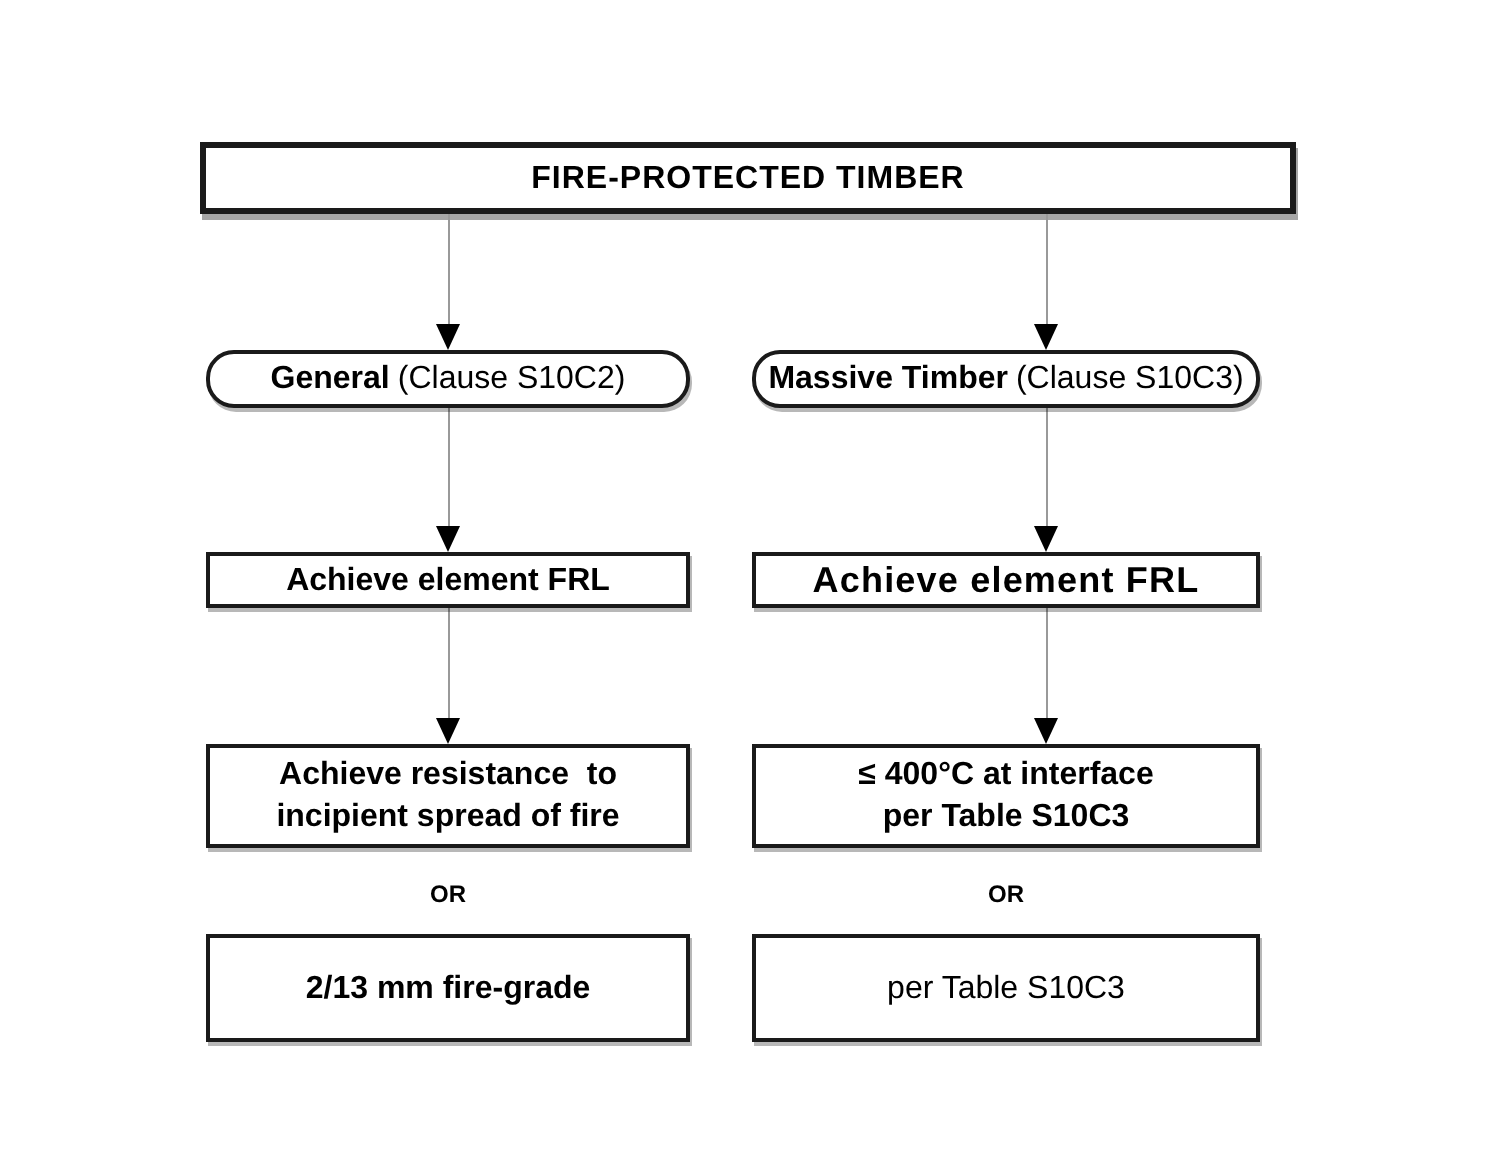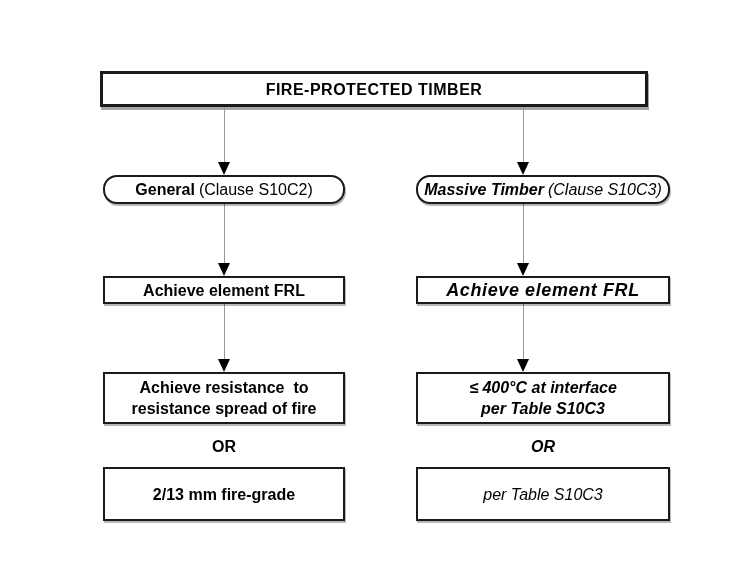--- a/index.html
+++ b/index.html
@@ -31,31 +31,31 @@
   }
   .title-box {
     left: 100px; top: 71px; width: 548px; height: 36px;
     border-width: 3px;
     box-shadow: 1px 3px 0 rgba(0,0,0,0.35);
     font-weight: bold;
     font-size: 16px;
     letter-spacing: 0.5px;
   }
   .col-l { left: 103px; width: 242px; }
-  .col-r { left: 416px; width: 254px; font-style: italic; }
+  .col-r { left: 376px; width: 254px; }
   .row2 { top: 175px; height: 29px; font-size: 16px; border-radius: 14px; }
   .row3 { top: 276px; height: 28px; font-weight: bold; font-size: 16px; }
   .row3.big { font-size: 18px; letter-spacing: 0.6px; }
   .row4 { top: 372px; height: 52px; font-weight: bold; font-size: 16px; }
   .row5 { top: 467px; height: 54px; font-size: 16px; }
   .or-label {
     position: absolute;
     top: 438px; height: 18px;
     display: flex; align-items: center; justify-content: center;
-    font-weight: bold; font-size: 16px;
+    font-weight: bold; font-size: 12px;
   }
   .line { white-space: nowrap; }
   .prewrap { white-space: pre-wrap; }
   .b { font-weight: bold; margin-right: 4px; }
   .r { font-weight: normal; }
   .bold { font-weight: bold; }
   .normal { font-weight: normal; }
   .connector-line {
     position: absolute;
     width: 1px;
@@ -107,21 +107,21 @@
   <div class="box col-l row2">
     <div class="line"><span class="b">General</span><span class="r">(Clause S10C2)</span></div>
   </div>
 
   <div class="box col-l row3">
     <div class="line">Achieve element FRL</div>
   </div>
 
   <div class="box col-l row4">
     <div class="line prewrap">Achieve resistance  to</div>
-    <div class="line">resistance spread of fire</div>
+    <div class="line">incipient spread of fire</div>
   </div>
 
   <div class="or-label col-l">OR</div>
 
   <div class="box col-l row5">
     <div class="line bold">2/13 mm fire-grade</div>
   </div>
 
   <div class="box col-r row2">
     <div class="line"><span class="b">Massive Timber</span><span class="r">(Clause S10C3)</span></div>

